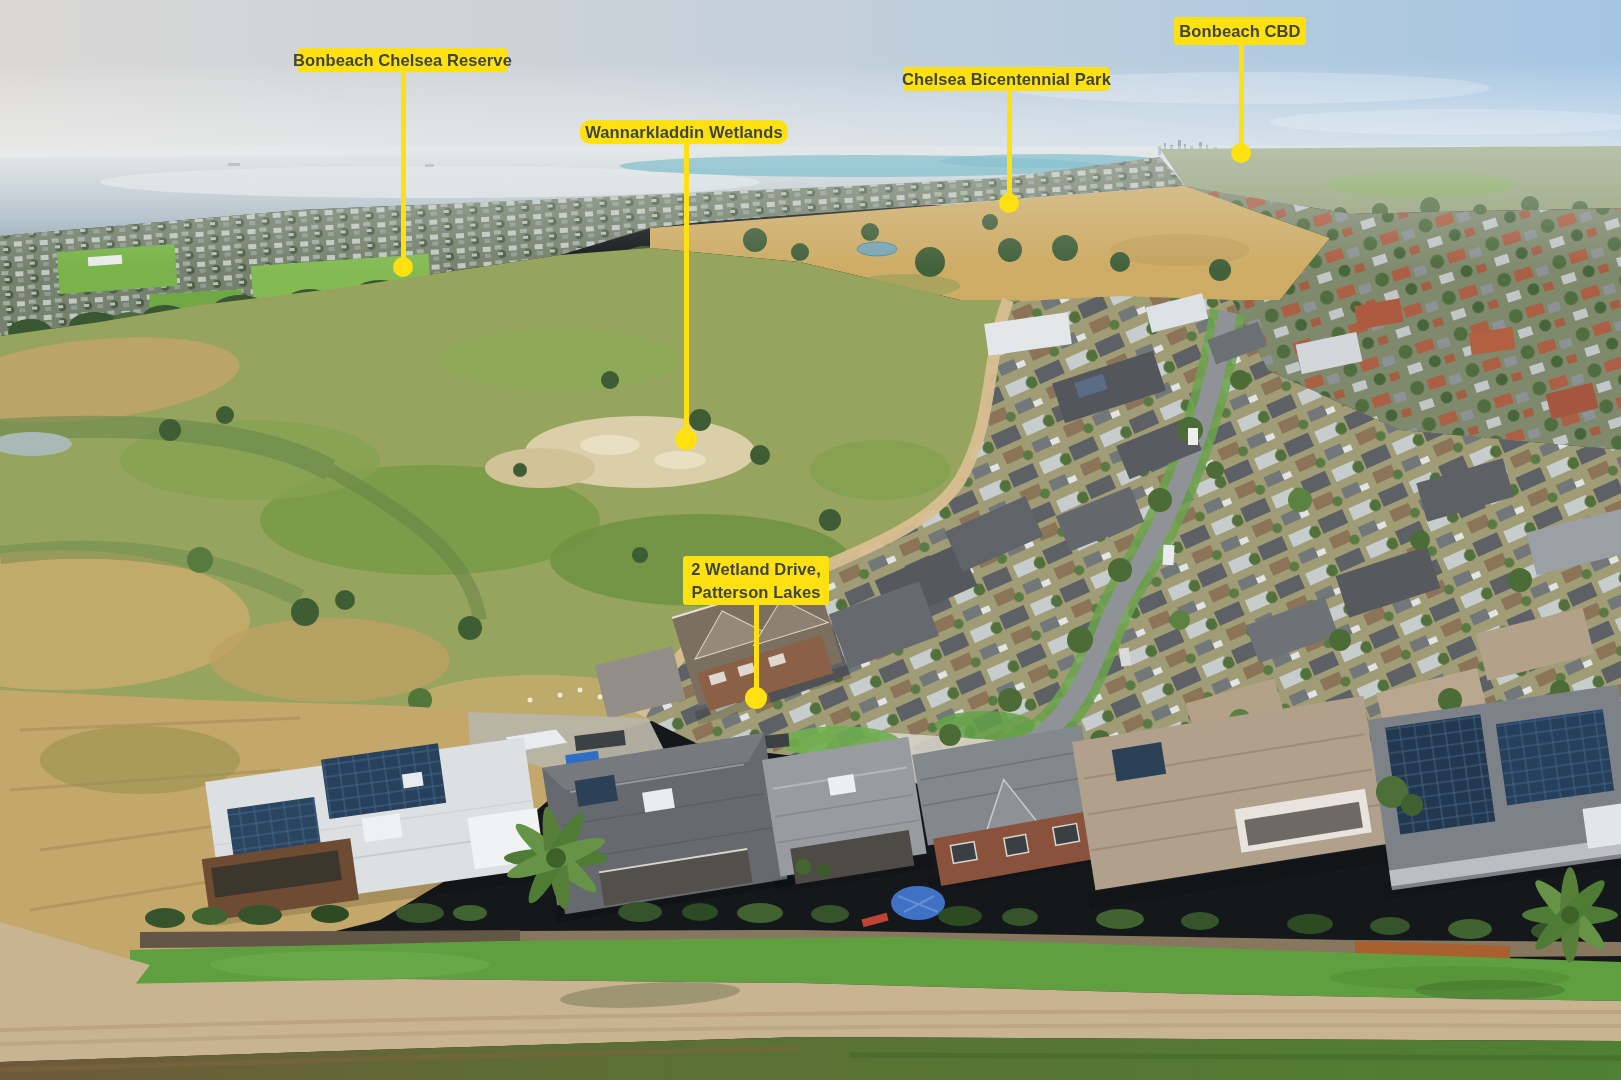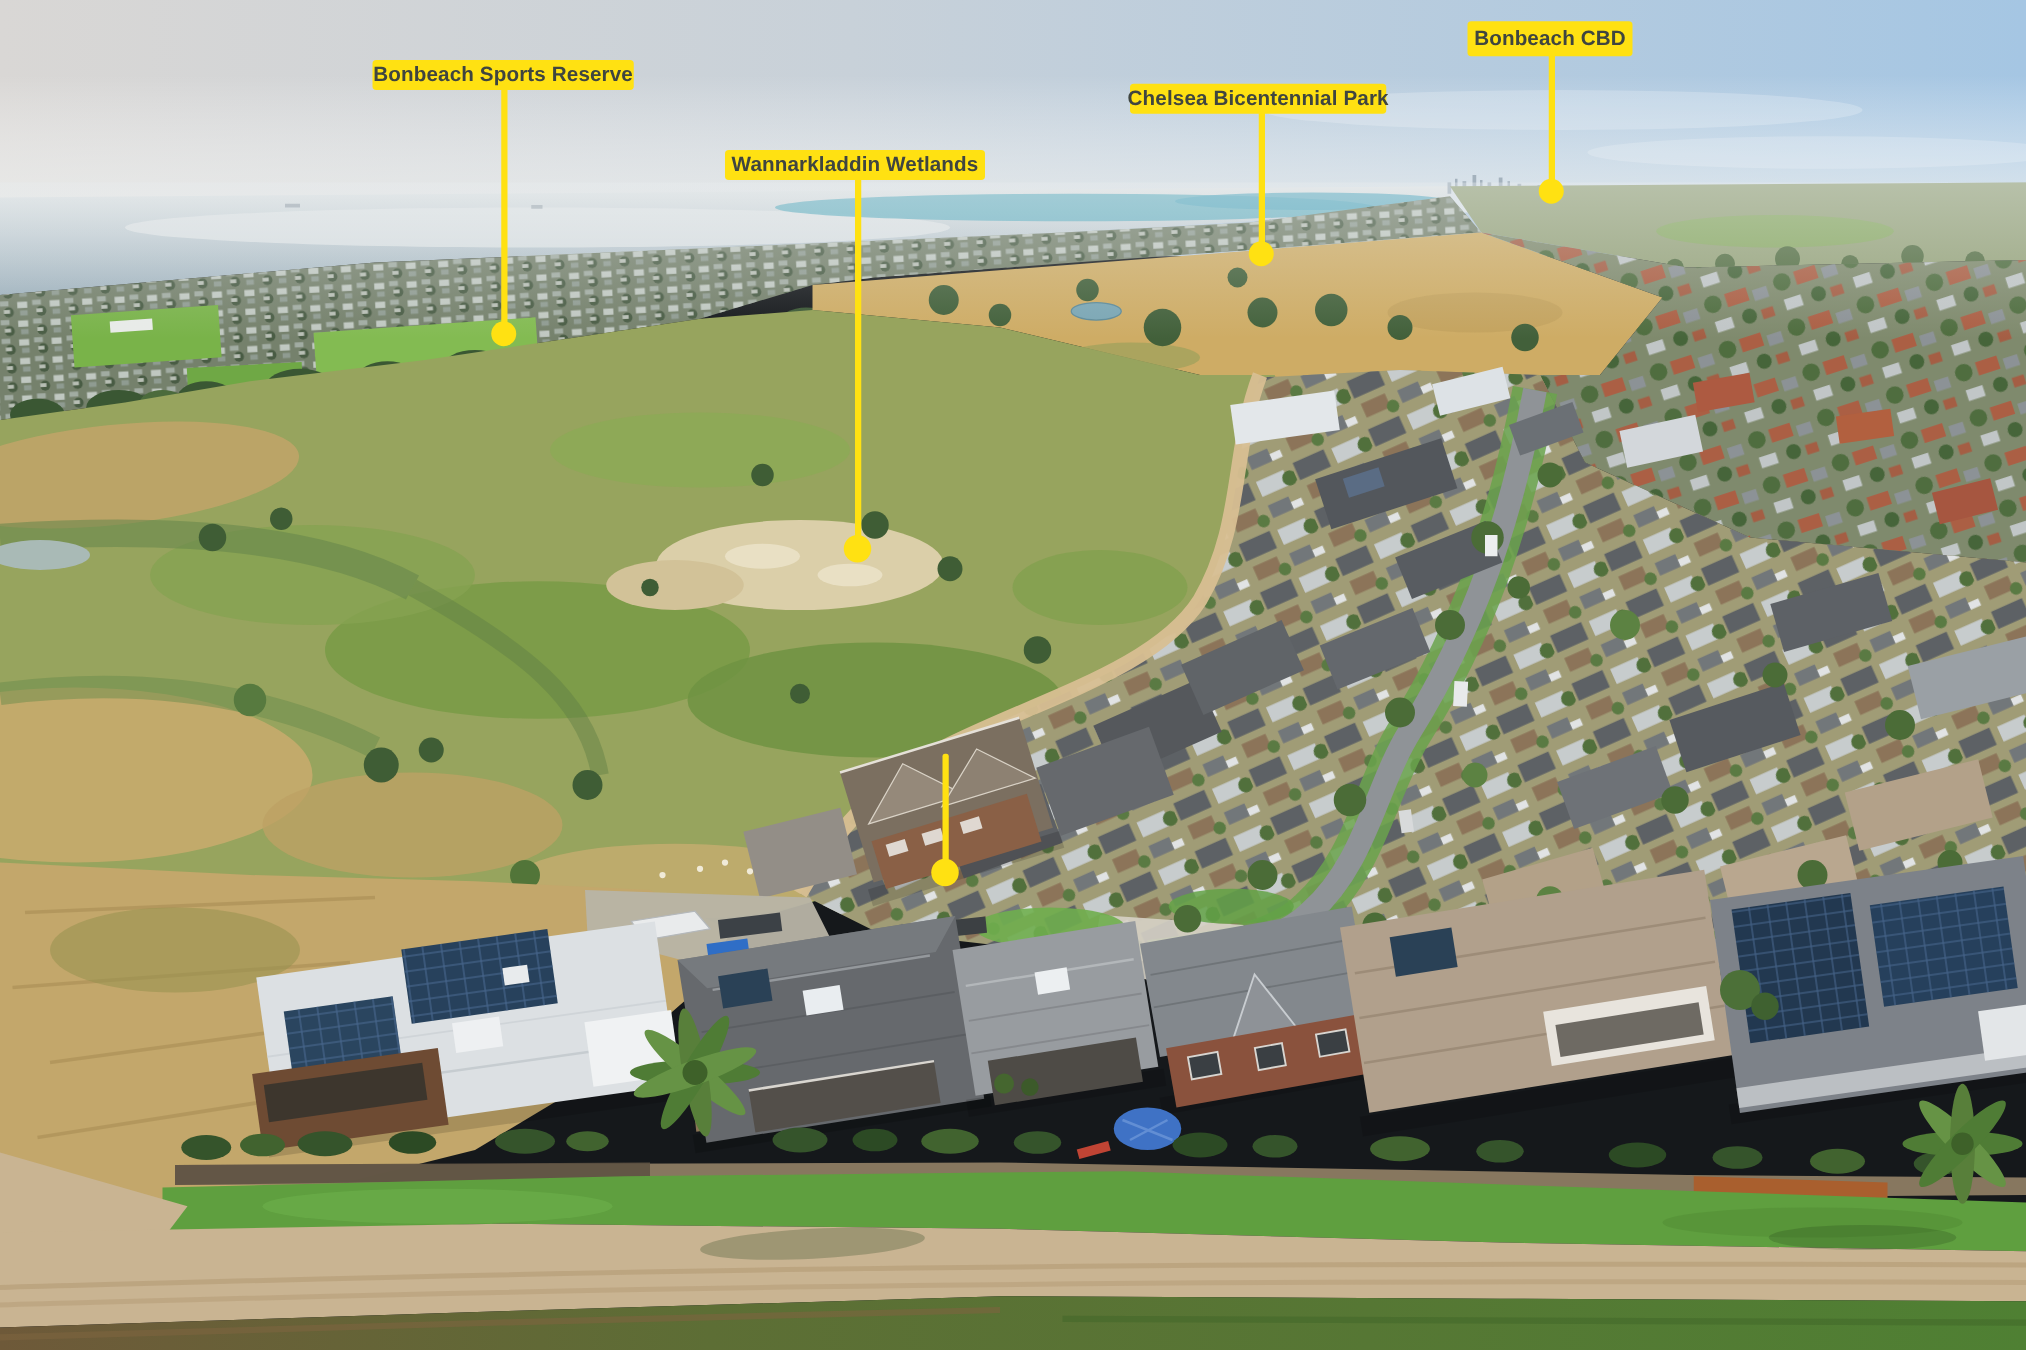--- a/index.html
+++ b/index.html
@@ -468,43 +468,47 @@
     <circle cx="1392" cy="792" r="16" fill="#4c7038"></circle>
     <circle cx="1412" cy="805" r="11" fill="#3f6130"></circle>
   </g>
 </svg>
 
 <div class="callouts">
       <div class="callout">
         <div class="callout-line" style="left: 400.5px; top: 70px; height: 197px;"></div>
         <div class="callout-dot" style="left: 393px; top: 257px; height: 20px; width: 20px;"></div>
         <div class="callout-box" style="left: 298px; top: 48px; width: 209px; height: 24px;">
-          <div class="callout-text">Bonbeach Sports Reserve</div>
+          <div class="callout-text">Bonbeach Chelsea Reserve</div>
         </div>
       </div>
       <div class="callout">
         <div class="callout-line" style="left: 683.5px; top: 142px; height: 297px;"></div>
         <div class="callout-dot" style="left: 675px; top: 428px; height: 22px; width: 22px;"></div>
-        <div class="callout-box" style="left: 580px; top: 120px; width: 208px; height: 24px;">
+        <div class="callout-box" style="left: 580px; top: 120px; width: 208px; height: 24px; border-radius: 10px;">
           <div class="callout-text">Wannarkladdin Wetlands</div>
         </div>
       </div>
       <div class="callout">
         <div class="callout-line" style="left: 1006.5px; top: 89px; height: 114px;"></div>
         <div class="callout-dot" style="left: 999px; top: 193px; height: 20px; width: 20px;"></div>
         <div class="callout-box" style="left: 904px; top: 67px; width: 205px; height: 24px; text-align: center;">
           <div class="callout-text">Chelsea Bicentennial Park</div>
         </div>
       </div>
       <div class="callout">
         <div class="callout-line" style="left: 1238.5px; top: 43px; height: 110px;"></div>
         <div class="callout-dot" style="left: 1231px; top: 143px; height: 20px; width: 20px;"></div>
         <div class="callout-box" style="left: 1174px; top: 17px; width: 132px; height: 28px;">
           <div class="callout-text">Bonbeach CBD</div>
         </div>
       </div>
       <div class="callout">
         <div class="callout-line" style="left: 753.5px; top: 603px; height: 95px;"></div>
         <div class="callout-dot" style="left: 745px; top: 687px; height: 22px; width: 22px;"></div>
+        <div class="callout-box" style="left: 683px; top: 556px; width: 146px; height: 49px;">
+          <div class="callout-text">2 Wetland Drive,</div>
+          <div class="callout-text">Patterson Lakes</div>
+        </div>
       </div>
     </div>
 
 </div>
 
 </body></html>

